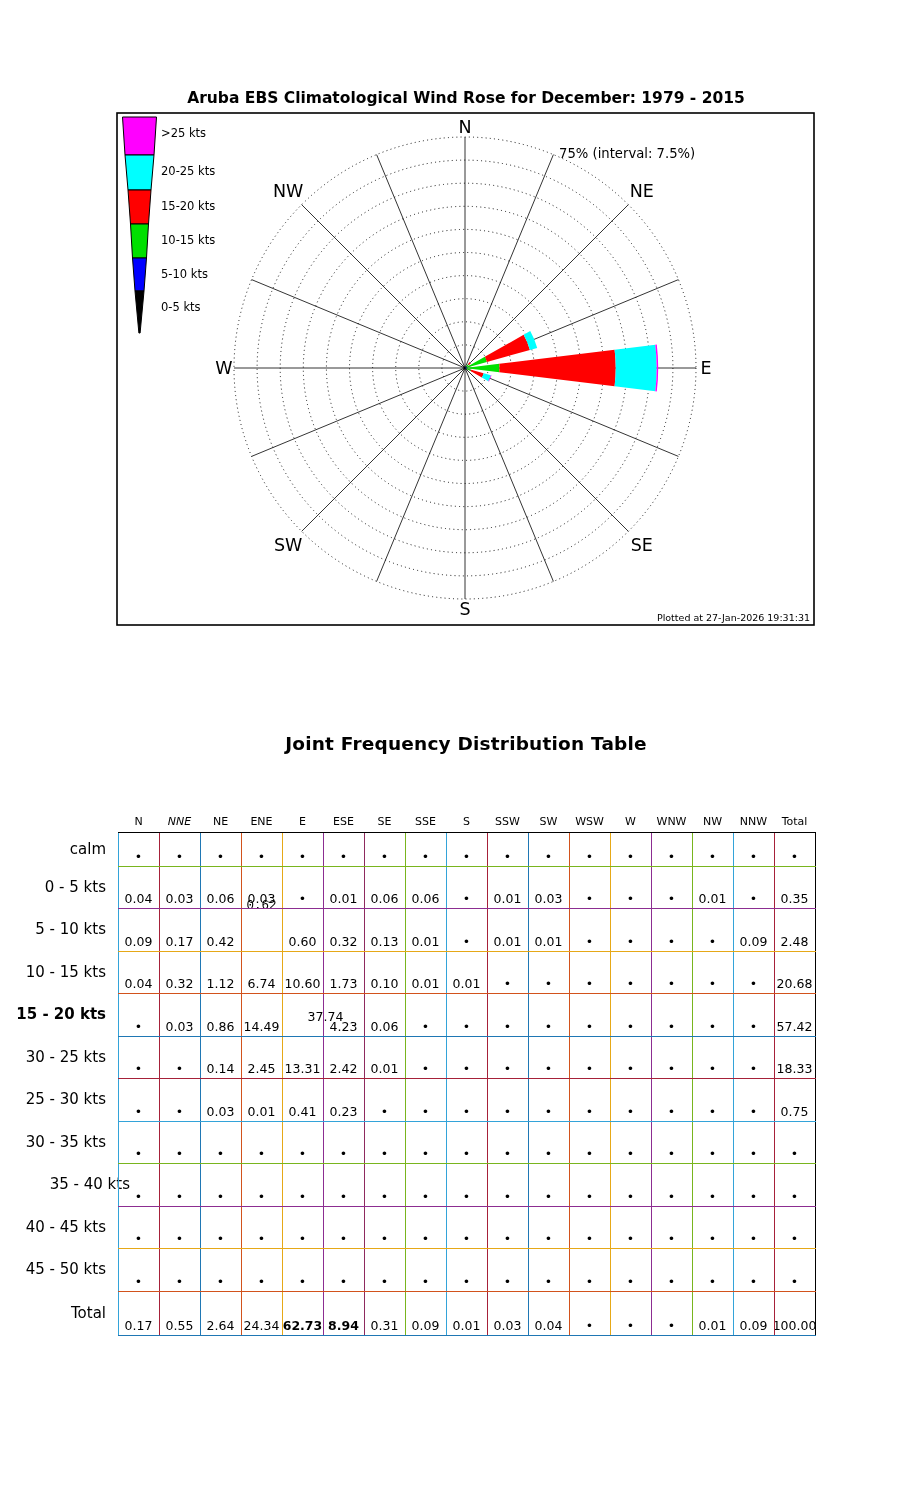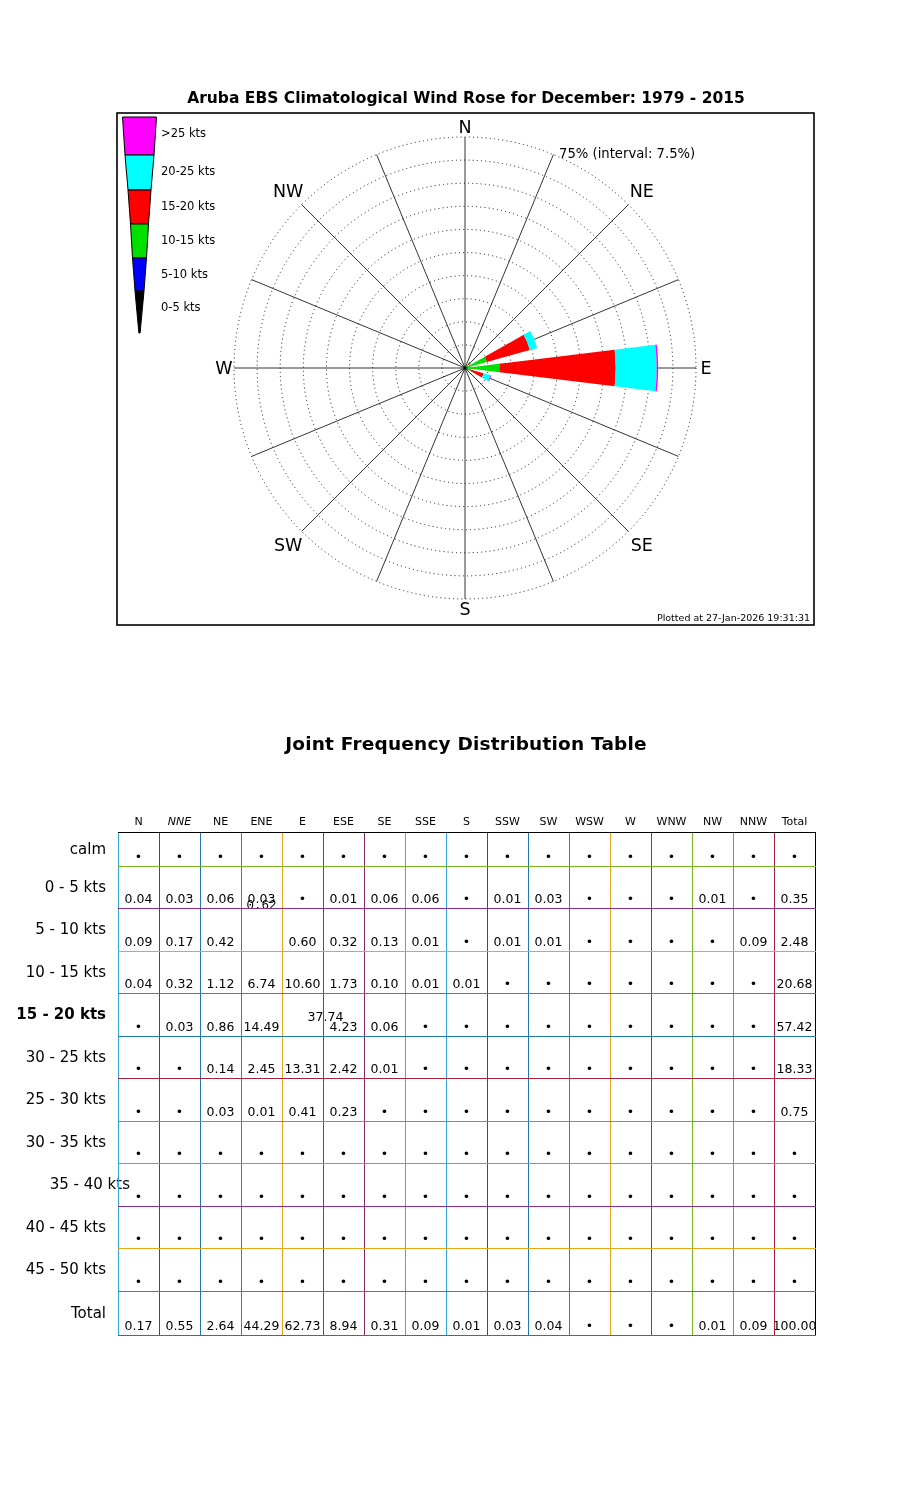--- a/index.html
+++ b/index.html
@@ -320,23 +320,23 @@
     <div class="cell" style="left: 566px; top: 1270px; width: 47px; height: 18px;">•</div>
     <div class="cell" style="left: 607px; top: 1270px; width: 47px; height: 18px;">•</div>
     <div class="cell" style="left: 648px; top: 1270px; width: 47px; height: 18px;">•</div>
     <div class="cell" style="left: 689px; top: 1270px; width: 47px; height: 18px;">•</div>
     <div class="cell" style="left: 730px; top: 1270px; width: 47px; height: 18px;">•</div>
     <div class="cell" style="left: 771px; top: 1270px; width: 47px; height: 18px;">•</div>
     <div class="rowlab" style="left: 0px; top: 1291px; width: 106px; height: 44px;">Total</div>
     <div class="cell" style="left: 115px; top: 1314px; width: 47px; height: 18px;">0.17</div>
     <div class="cell" style="left: 156px; top: 1314px; width: 47px; height: 18px;">0.55</div>
     <div class="cell" style="left: 197px; top: 1314px; width: 47px; height: 18px;">2.64</div>
-    <div class="cell" style="left: 238px; top: 1314px; width: 47px; height: 18px;">44.29</div>
-    <div class="cell" style="left: 279px; top: 1314px; width: 47px; height: 18px;">62.73</div>
-    <div class="cell" style="left: 320px; top: 1314px; width: 47px; height: 18px;">8.94</div>
+    <div class="cell" style="left: 238px; top: 1314px; width: 47px; height: 18px;">24.34</div>
+    <div class="cell" style="left: 279px; top: 1314px; width: 47px; height: 18px; font-weight: bold;">62.73</div>
+    <div class="cell" style="left: 320px; top: 1314px; width: 47px; height: 18px; font-weight: bold;">8.94</div>
     <div class="cell" style="left: 361px; top: 1314px; width: 47px; height: 18px;">0.31</div>
     <div class="cell" style="left: 402px; top: 1314px; width: 47px; height: 18px;">0.09</div>
     <div class="cell" style="left: 443px; top: 1314px; width: 47px; height: 18px;">0.01</div>
     <div class="cell" style="left: 484px; top: 1314px; width: 47px; height: 18px;">0.03</div>
     <div class="cell" style="left: 525px; top: 1314px; width: 47px; height: 18px;">0.04</div>
     <div class="cell" style="left: 566px; top: 1314px; width: 47px; height: 18px;">•</div>
     <div class="cell" style="left: 607px; top: 1314px; width: 47px; height: 18px;">•</div>
     <div class="cell" style="left: 648px; top: 1314px; width: 47px; height: 18px;">•</div>
     <div class="cell" style="left: 689px; top: 1314px; width: 47px; height: 18px;">0.01</div>
     <div class="cell" style="left: 730px; top: 1314px; width: 47px; height: 18px;">0.09</div>

